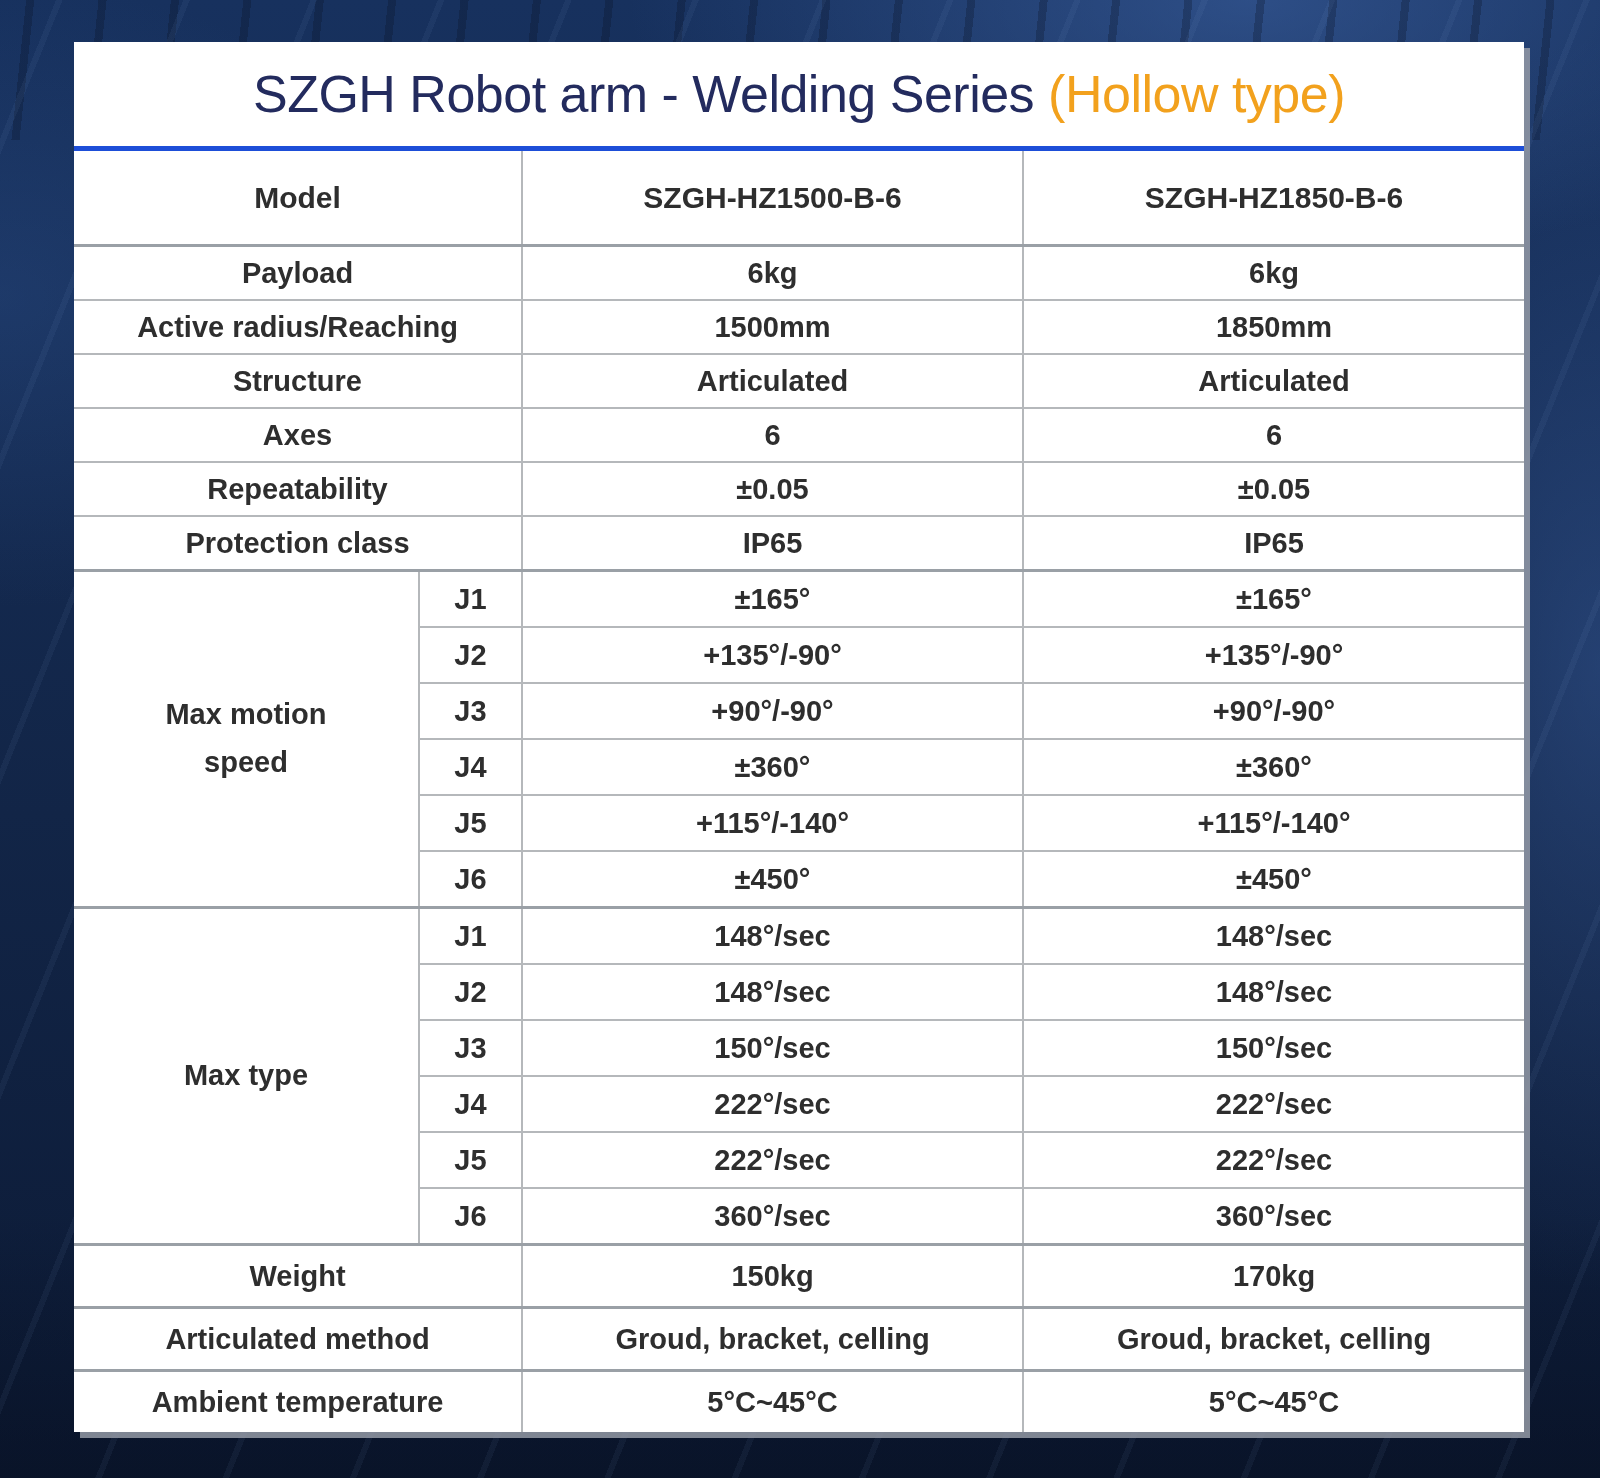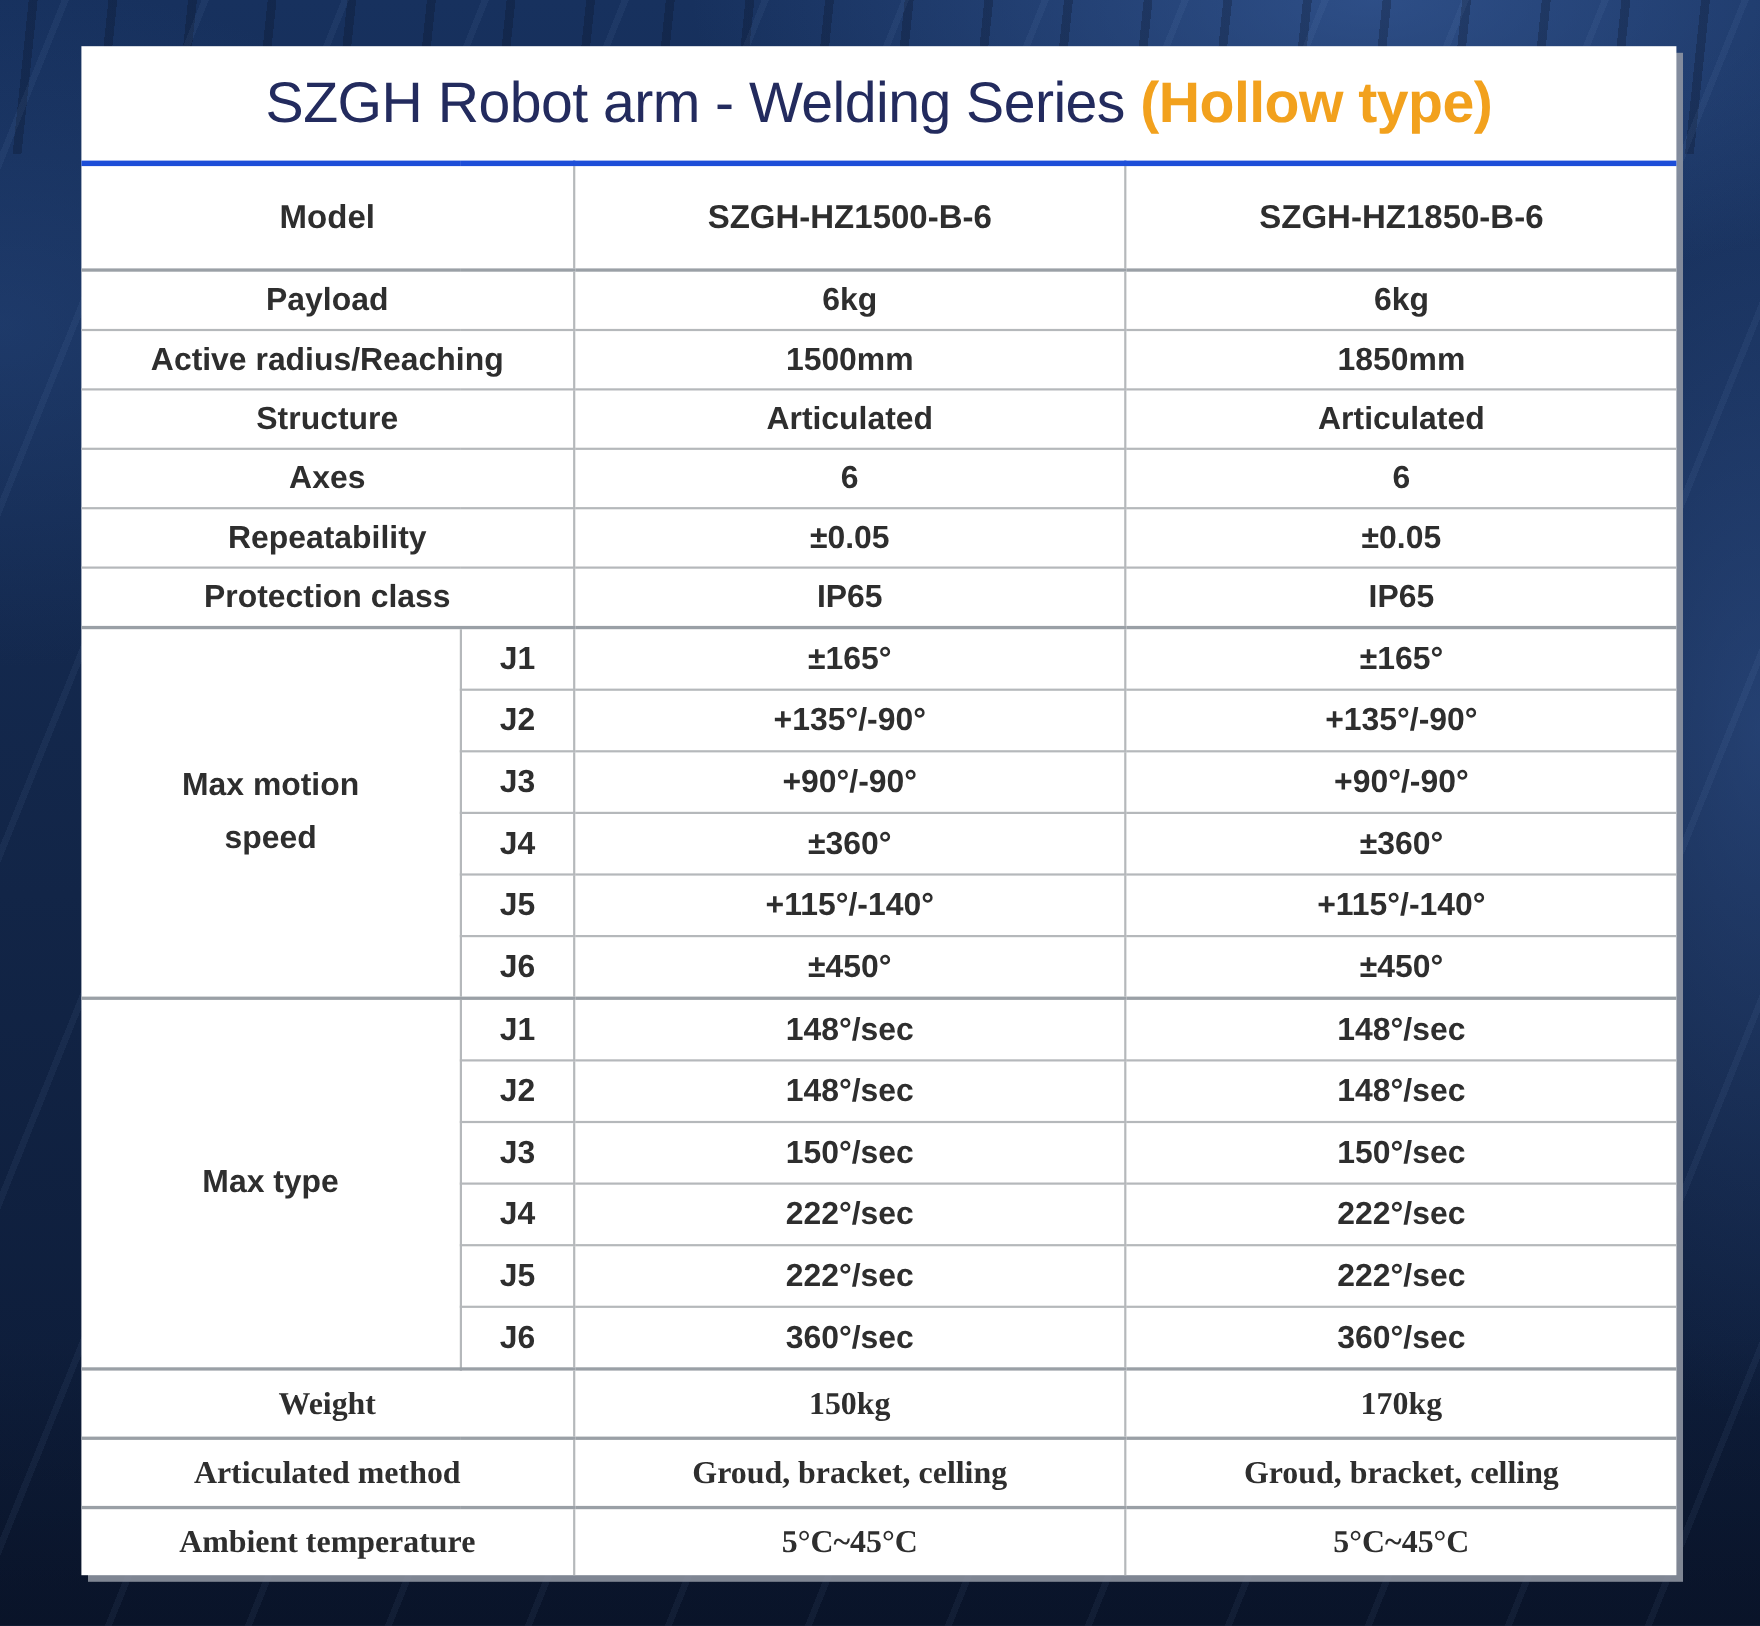--- a/index.html
+++ b/index.html
@@ -29,25 +29,25 @@
   table.spec-table{border-collapse:collapse;width:100%;table-layout:fixed;}
   .spec-table td{
     border:2px solid #b5b8bb;
     font-weight:700;font-size:29px;line-height:1.25;color:#2e2e2e;
     text-align:center;vertical-align:middle;padding:0 8px;
     font-family:"Liberation Sans",sans-serif;
   }
   .r-title td{border:none;border-bottom:5px solid #1d4ed8;height:104px;padding:0 20px;}
   .title-wrap{display:flex;align-items:center;justify-content:center;white-space:nowrap;}
   .title-main{font-weight:400;font-size:52px;letter-spacing:-0.5px;color:#232b5e;}
-  .title-accent{font-weight:700;font-size:52px;letter-spacing:-0.5px;color:#f2a11d;margin-left:14px;}
+  .title-accent{font-weight:400;font-size:52px;letter-spacing:-0.5px;color:#f2a11d;margin-left:14px;}
   .r-model td{height:93px;border-top:none;font-size:30px;}
   .r-spec td{height:52px;border-radius:17px;}
   .r-j td{height:54px;}
-  .r-foot td{height:60px;font-family:Liberation Serif, serif;}
+  .r-foot td{height:60px;}
   .sec-top > td{border-top:3px solid #9aa0a6;}
   .spec-table tr > td:last-child{border-right:none;}
   .spec-table td.lbl, .spec-table td.glbl, .r-title td{border-left:none;}
   .spec-table tr:last-child > td{border-bottom:none;}
   .glbl-inner{display:inline-block;max-width:250px;line-height:1.65;}
 </style>
 </head>
 <body>
 
 <div class="bg-streaks"></div>

